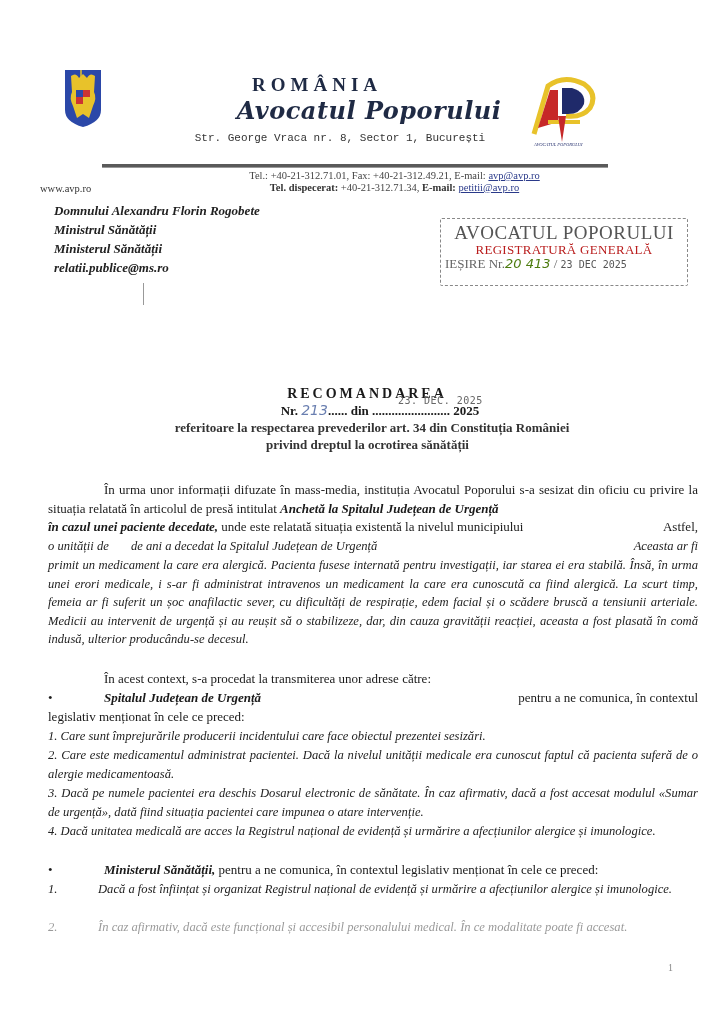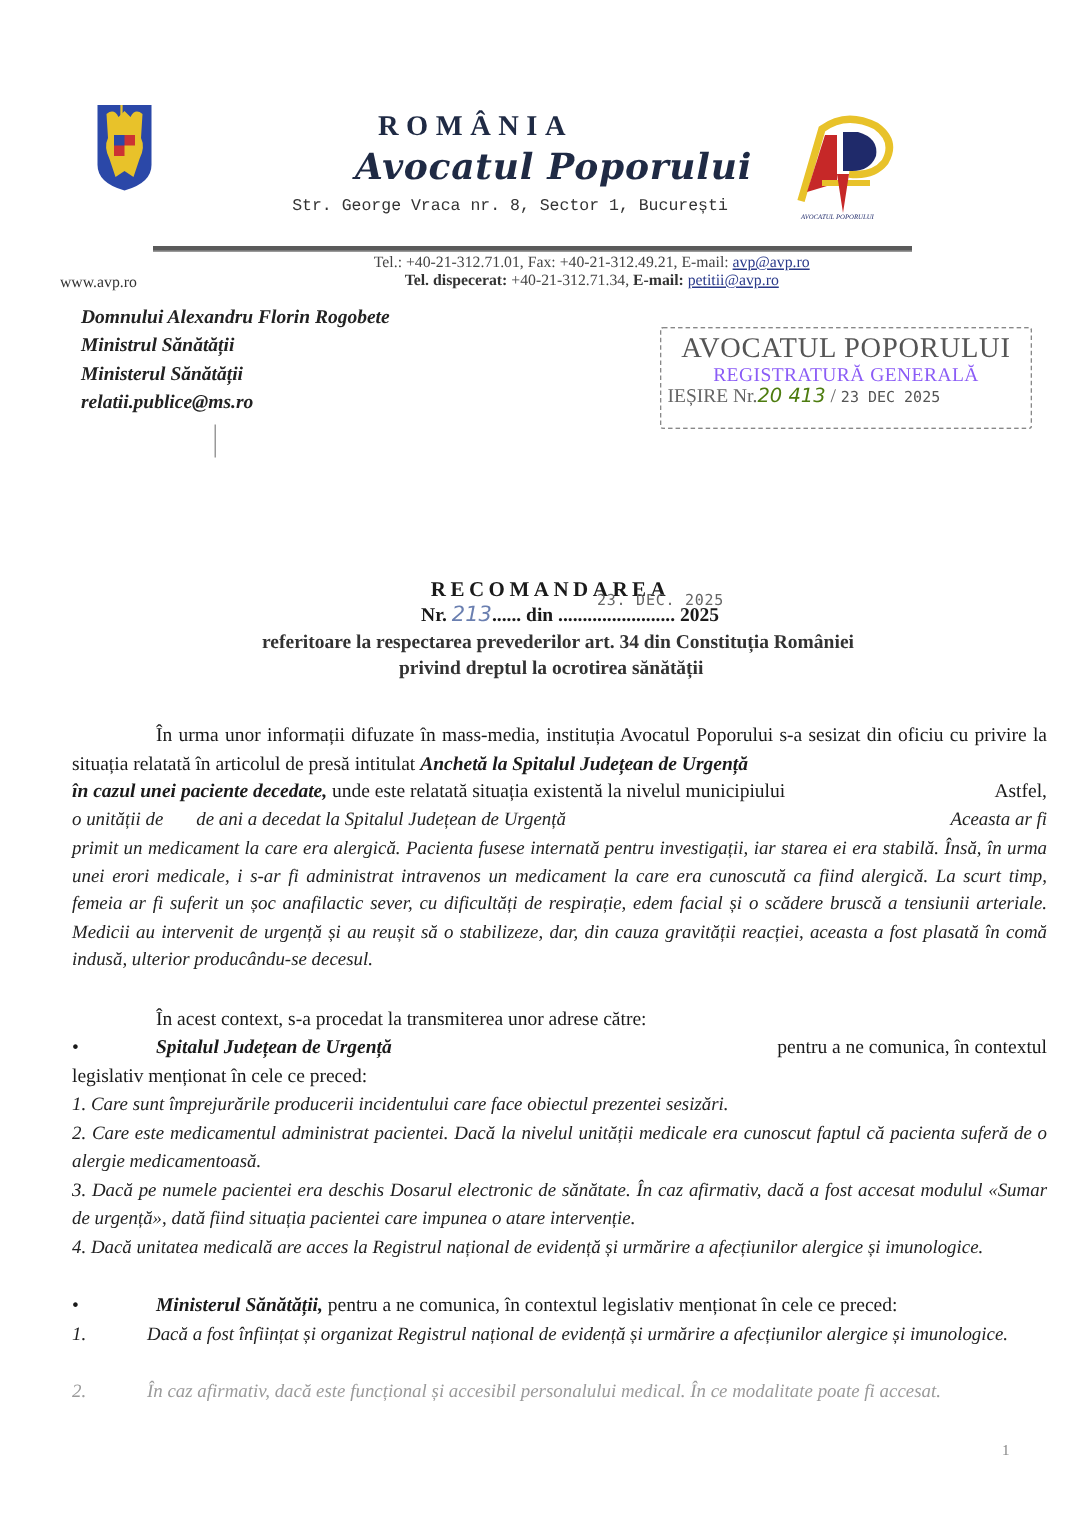--- a/index.html
+++ b/index.html
@@ -27,21 +27,21 @@
   .link { color: #2a3a8a; text-decoration: underline; }
 
   
   .recipient { left: 54px; top: 201px; font-style: italic; font-weight: bold; font-size: 13px; line-height: 19px; color: #222; }
   .tick { width: 1px; background: #999; }
 
   
   .stamp { left: 440px; top: 218px; width: 246px; height: 66px; border: 1px dashed #888; border-radius: 2px;
            color: #555; text-align: center; }
   .stamp .s1 { font-size: 19px; letter-spacing: 0.5px; margin-top: 3px; color: #555; }
-  .stamp .s2 { font-size: 13px; margin-top: -2px; color: #8b5cf6; letter-spacing: 0.3px; }
+  .stamp .s2 { font-size: 13px; margin-top: -2px; color: #b91c1c; letter-spacing: 0.3px; }
   .stamp .s3 { font-size: 13px; text-align: left; padding-left: 4px; margin-top: -2px; color: #666; }
   .stamp .hand { font-family: "DejaVu Sans", sans-serif; font-style: italic; color: #4d7c0f; font-size: 13px; }
   .stamp .date { font-family: "DejaVu Sans Mono", monospace; color: #555; font-size: 10px; }
 
   
   .title { left: 0; width: 724px; top: 386px; text-align: center; font-weight: bold; font-size: 14px; letter-spacing: 3px; padding-left: 10px; box-sizing: border-box; }
   .numline { left: 0; width: 724px; top: 402px; text-align: center; font-weight: bold; font-size: 13px; padding-left: 36px; box-sizing: border-box; }
   .numline .hand { font-family: "DejaVu Sans", sans-serif; font-style: italic; font-weight: normal; color: #6a7fb0; font-size: 14px; }
   .datestamp { left: 398px; top: 395px; font-family: "DejaVu Sans Mono", monospace; font-size: 10px; color: #666; letter-spacing: 0.5px; }
   .subtitle1 { left: 0; width: 724px; top: 420px; text-align: center; font-weight: bold; font-size: 13px; color: #333; padding-left: 20px; box-sizing: border-box; }

